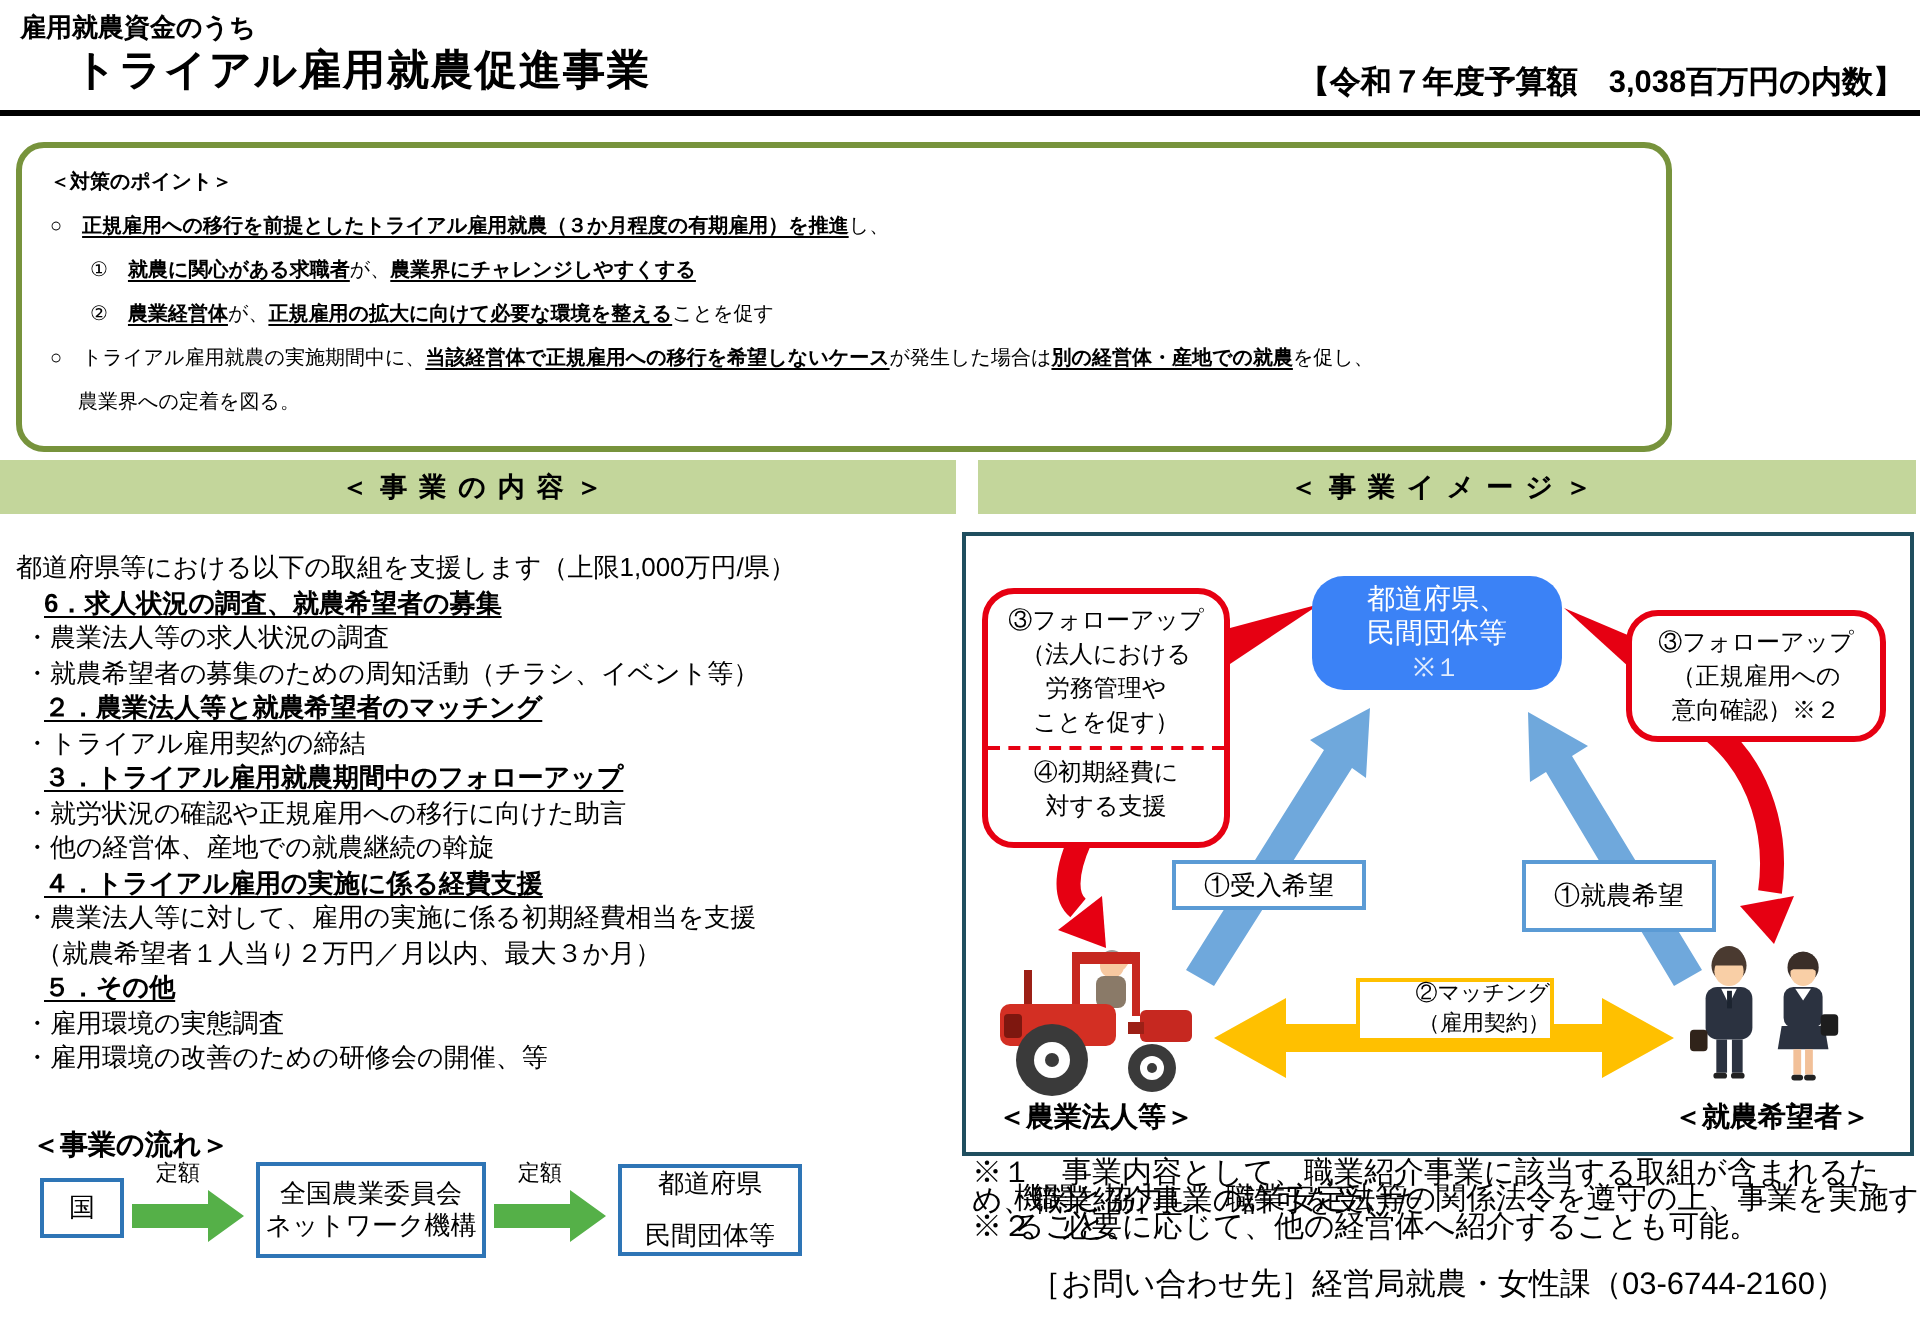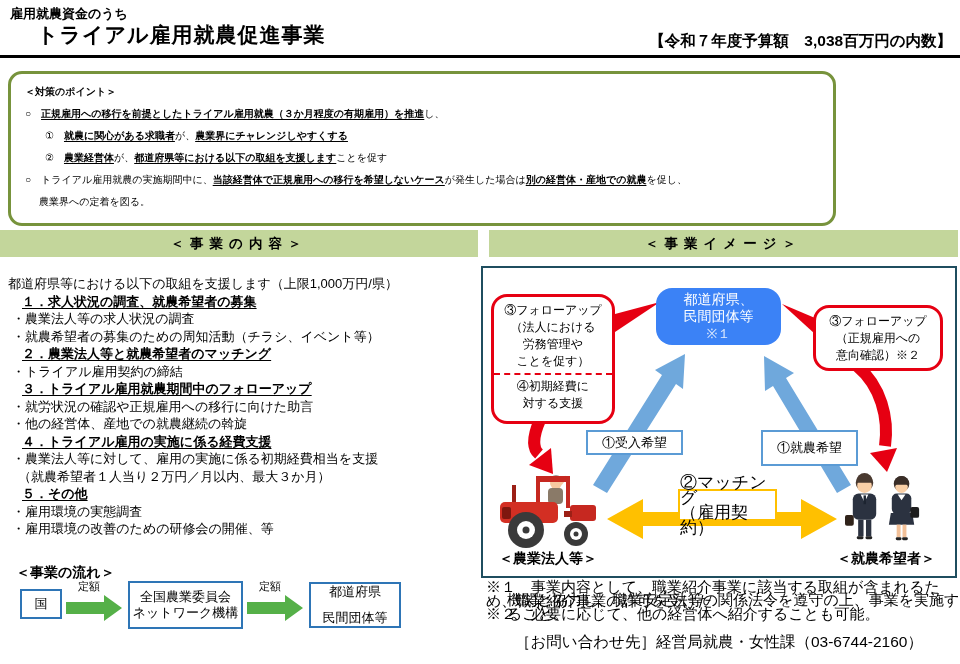--- a/index.html
+++ b/index.html
@@ -58,22 +58,22 @@
   .callout{position:absolute;border:3px solid #e60012;border-radius:16px;background:#fff;
            text-align:center;font-size:12px;line-height:17px;box-sizing:border-box;}
   .callout-left{left:8px;top:26px;width:124px;height:130px;padding-top:5px;}
   .callout-right{left:330px;top:37px;width:130px;height:66px;padding-top:5px;line-height:17px;}
   .dg-dash{border-top:2.5px dashed #e60012;margin:3px 0;}
   .dg-label{position:absolute;border:2px solid #5b9bd5;background:#fff;display:flex;align-items:center;
             justify-content:center;font-size:13px;box-sizing:border-box;}
   .dg-label-accept{left:103px;top:162px;width:97px;height:25px;}
   .dg-label-seek{left:278px;top:162px;width:97px;height:36px;}
   .dg-label-match{position:absolute;left:195px;top:221px;width:99px;height:32px;border:2px solid #ffc000;
-            background:#fff;display:flex;flex-direction:column;align-items:center;justify-content:center;
-            font-size:17px;line-height:15px;box-sizing:border-box;}
+            background:#fff;display:flex;flex-direction:column;align-items:flex-end;justify-content:center;
+            font-size:11px;line-height:15px;box-sizing:border-box;}
   .dg-actor{position:absolute;font-size:14px;font-weight:bold;}
   .dg-actor-left{left:16px;top:282px;}
   .dg-actor-right{left:354px;top:282px;}
   .dg-icon{position:absolute;}
   .dg-icon-tractor{left:13px;top:203px;width:104px;height:80px;}
   .dg-icon-people{left:362px;top:203px;width:78px;height:80px;}
 
   
   .fn{font-size:15px;line-height:13.5px;}
   .fn1a{left:486px;top:580px;}
@@ -88,31 +88,31 @@
 
   <div class="abs supertitle">雇用就農資金のうち</div>
   <div class="abs title">トライアル雇用就農促進事業</div>
   <div class="abs budget">【令和７年度予算額　3,038百万円の内数】</div>
   <div class="abs headrule"></div>
 
   <div class="abs points">
     <div class="head">＜対策のポイント＞</div>
     <div><span>○　</span><span class="em">正規雇用への移行を前提としたトライアル雇用就農（３か月程度の有期雇用）を推進</span><span>し、</span></div>
     <div class="indent1"><span>①　</span><span class="em">就農に関心がある求職者</span><span>が、</span><span class="em">農業界にチャレンジしやすくする</span></div>
-    <div class="indent1"><span>②　</span><span class="em">農業経営体</span><span>が、</span><span class="em">都道府県等における以下の取組を支援します</span><span>ことを促す</span></div>
+    <div class="indent1"><span>②　</span><span class="em">農業経営体</span><span>が、</span><span class="em">正規雇用の拡大に向けて必要な環境を整える</span><span>ことを促す</span></div>
     <div><span>○　トライアル雇用就農の実施期間中に、</span><span class="em">当該経営体で正規雇用への移行を希望しないケース</span><span>が発生した場合は</span><span class="em">別の経営体・産地での就農</span><span>を促し、</span></div>
     <div class="indent2">農業界への定着を図る。</div>
   </div>
 
   <div class="abs bar bar-left">＜事業の内容＞</div>
   <div class="abs bar bar-right">＜事業イメージ＞</div>
 
   <div class="abs content">
     <div>都道府県等における以下の取組を支援します（上限1,000万円/県）</div>
-    <div class="item-h">１．求人状況の調査、就農希望者の募集</div>
+    <div class="item-h">6．求人状況の調査、就農希望者の募集</div>
     <div class="bullet">・農業法人等の求人状況の調査</div>
     <div class="bullet">・就農希望者の募集のための周知活動（チラシ、イベント等）</div>
     <div class="item-h">２．農業法人等と就農希望者のマッチング</div>
     <div class="bullet">・トライアル雇用契約の締結</div>
     <div class="item-h">３．トライアル雇用就農期間中のフォローアップ</div>
     <div class="bullet">・就労状況の確認や正規雇用への移行に向けた助言</div>
     <div class="bullet">・他の経営体、産地での就農継続の斡旋</div>
     <div class="item-h">４．トライアル雇用の実施に係る経費支援</div>
     <div class="bullet">・農業法人等に対して、雇用の実施に係る初期経費相当を支援</div>
     <div class="bullet sub">（就農希望者１人当り２万円／月以内、最大３か月）</div>

